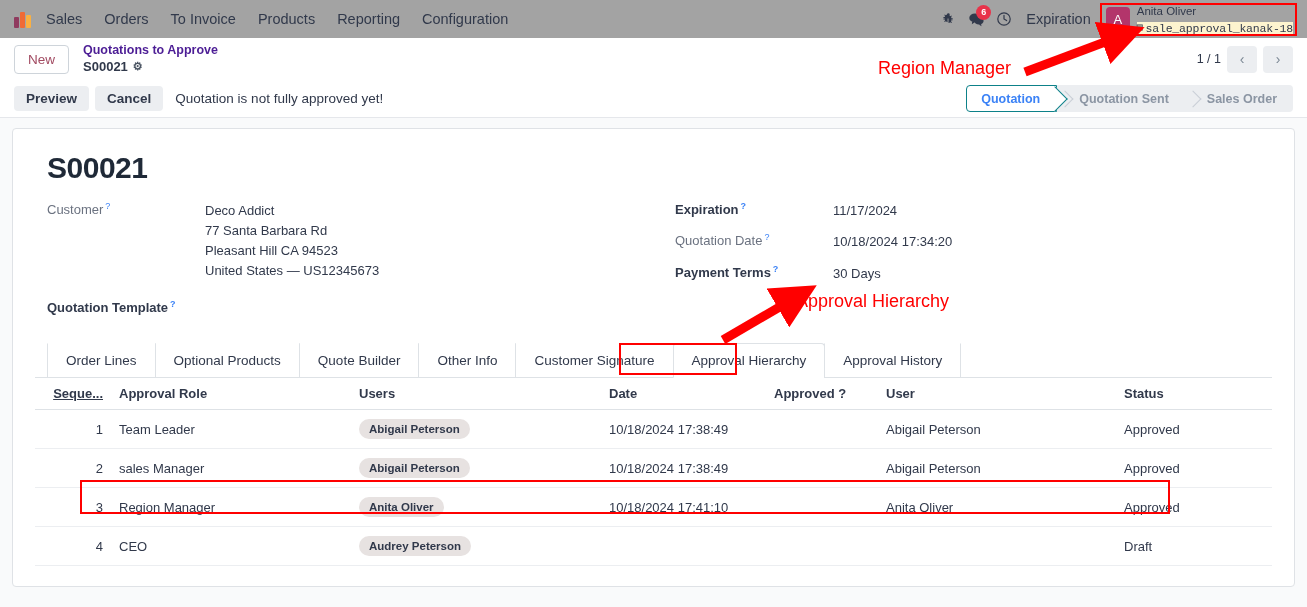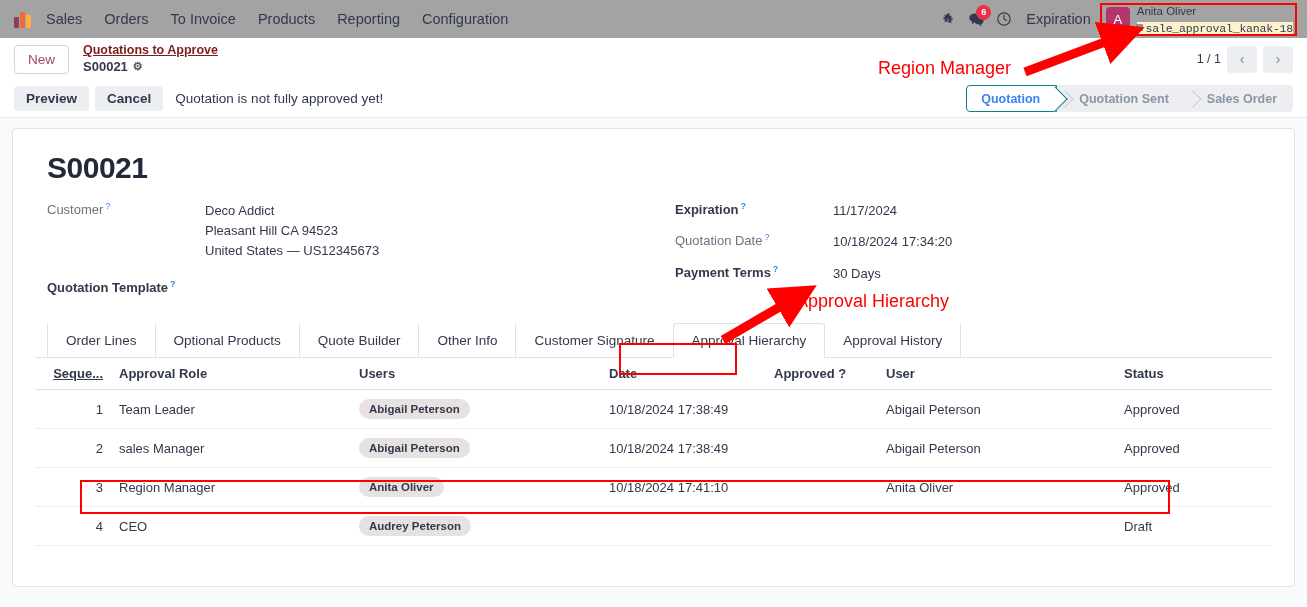--- a/index.html
+++ b/index.html
@@ -68,21 +68,21 @@
   .bc-row {
     height: 42px; background: #ffffff; display: flex; align-items: center;
     padding: 0 14px; position: relative;
   }
   .btn-new {
     border: 1px solid #ced4da; background: #fff; color: #a24b62;
     border-radius: 4px; font-size: 13.5px; padding: 5px 13px; cursor: pointer;
     line-height: 17px;
   }
   .bc-texts { margin-left: 14px; line-height: 1.25; }
-  .bc-parent { color: #7f1d1d; font-size: 12.5px; font-weight: 700; cursor: pointer; text-decoration: underline; }
+  .bc-parent { color: #4c1d95; font-size: 12.5px; font-weight: 700; cursor: pointer; }
   .bc-current { color: #31394b; font-size: 13px; font-weight: 700; display: flex; align-items: center; gap: 5px; }
   .gear { font-size: 11px; color: #4b5563; cursor: pointer; }
   .pager { margin-left: auto; display: flex; align-items: center; gap: 6px; }
   .pager-count { font-size: 12.5px; color: #31394b; }
   .pg-btn {
     width: 30px; height: 27px; background: #eceef1; border: none; border-radius: 4px;
     color: #7b8794; font-size: 14px; display: flex; align-items: center; justify-content: center;
     cursor: pointer;
   }
   .pg-btn + .pg-btn { border-radius: 4px; }
@@ -272,20 +272,21 @@
       <div class="rec-title">S00021</div>
 
       <div class="fields">
         <div class="col-left">
           <div class="frow">
             <div class="flabel">
               <span>Customer</span><span class="q-mark">?</span>
             </div>
             <div class="fval">
               <span class="link">Deco Addict</span>
+              <span class="addr-line">77 Santa Barbara Rd</span>
               <span class="addr-line">Pleasant Hill CA 94523</span>
               <span class="addr-line">United States — US12345673</span>
             </div>
           </div>
           <div class="frow" style="margin-top:18px">
             <div class="flabel strong">
               <span>Quotation Template</span><span class="q-mark">?</span>
             </div>
             <div class="fval"></div>
           </div>

